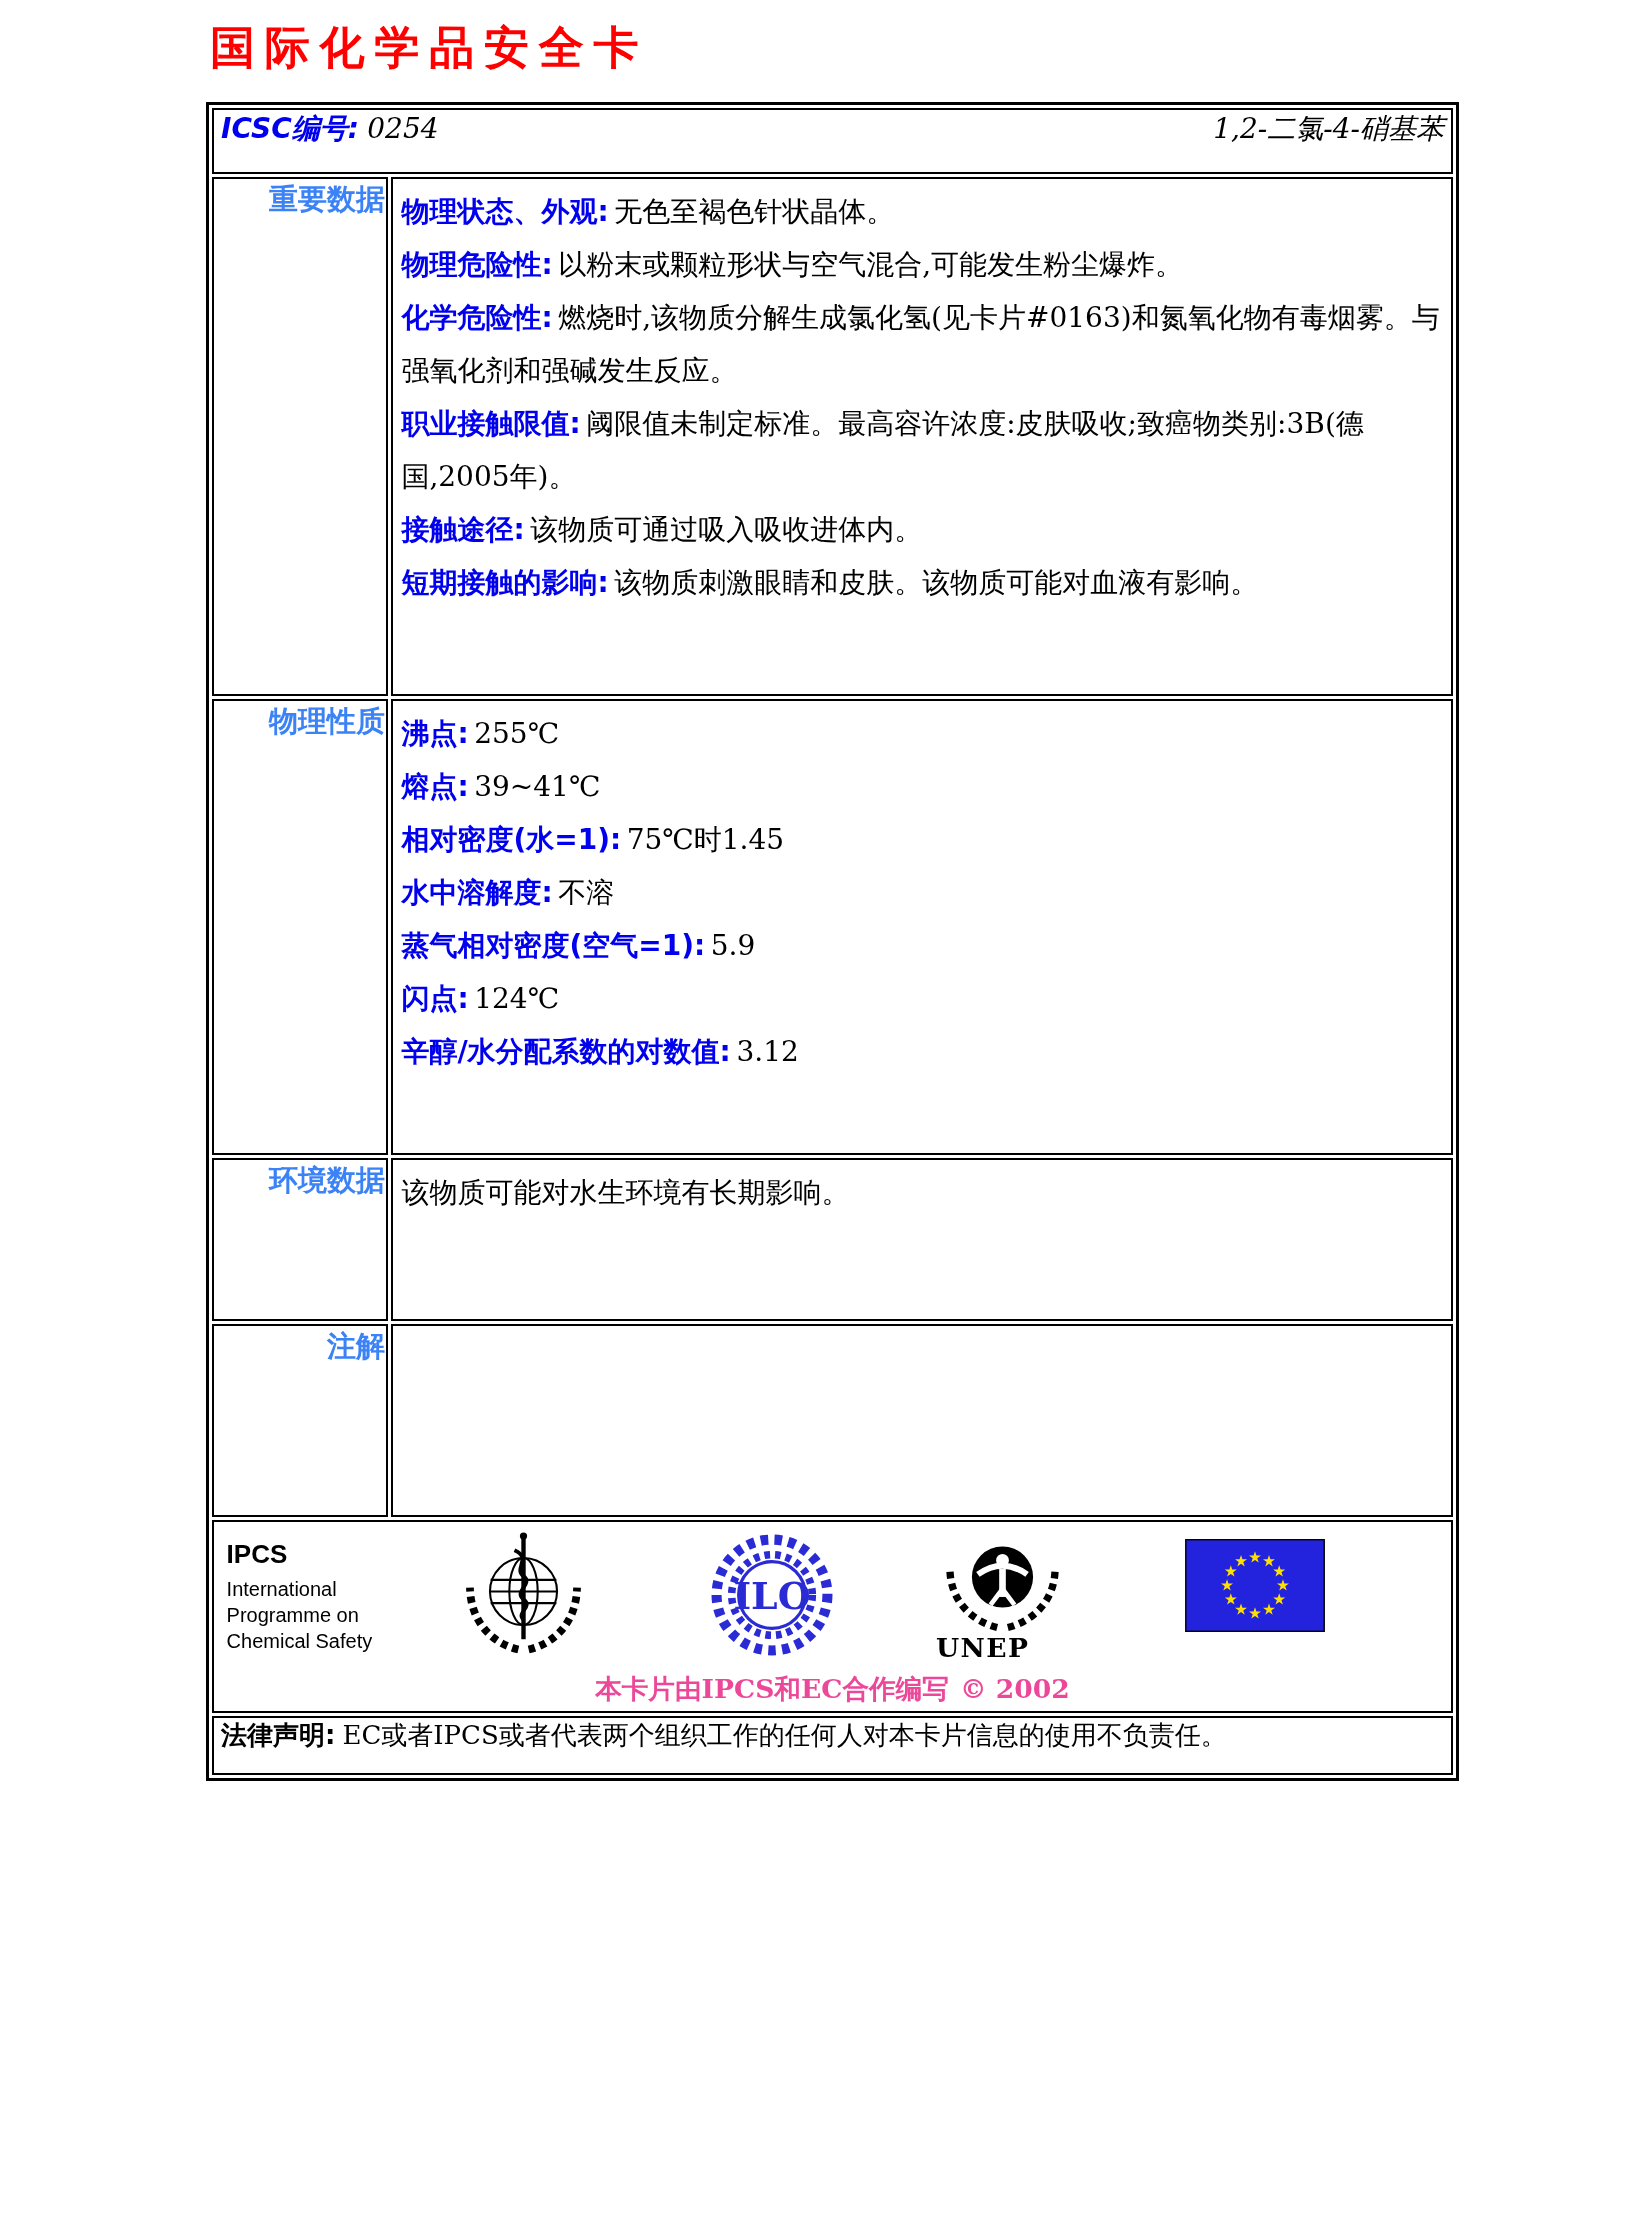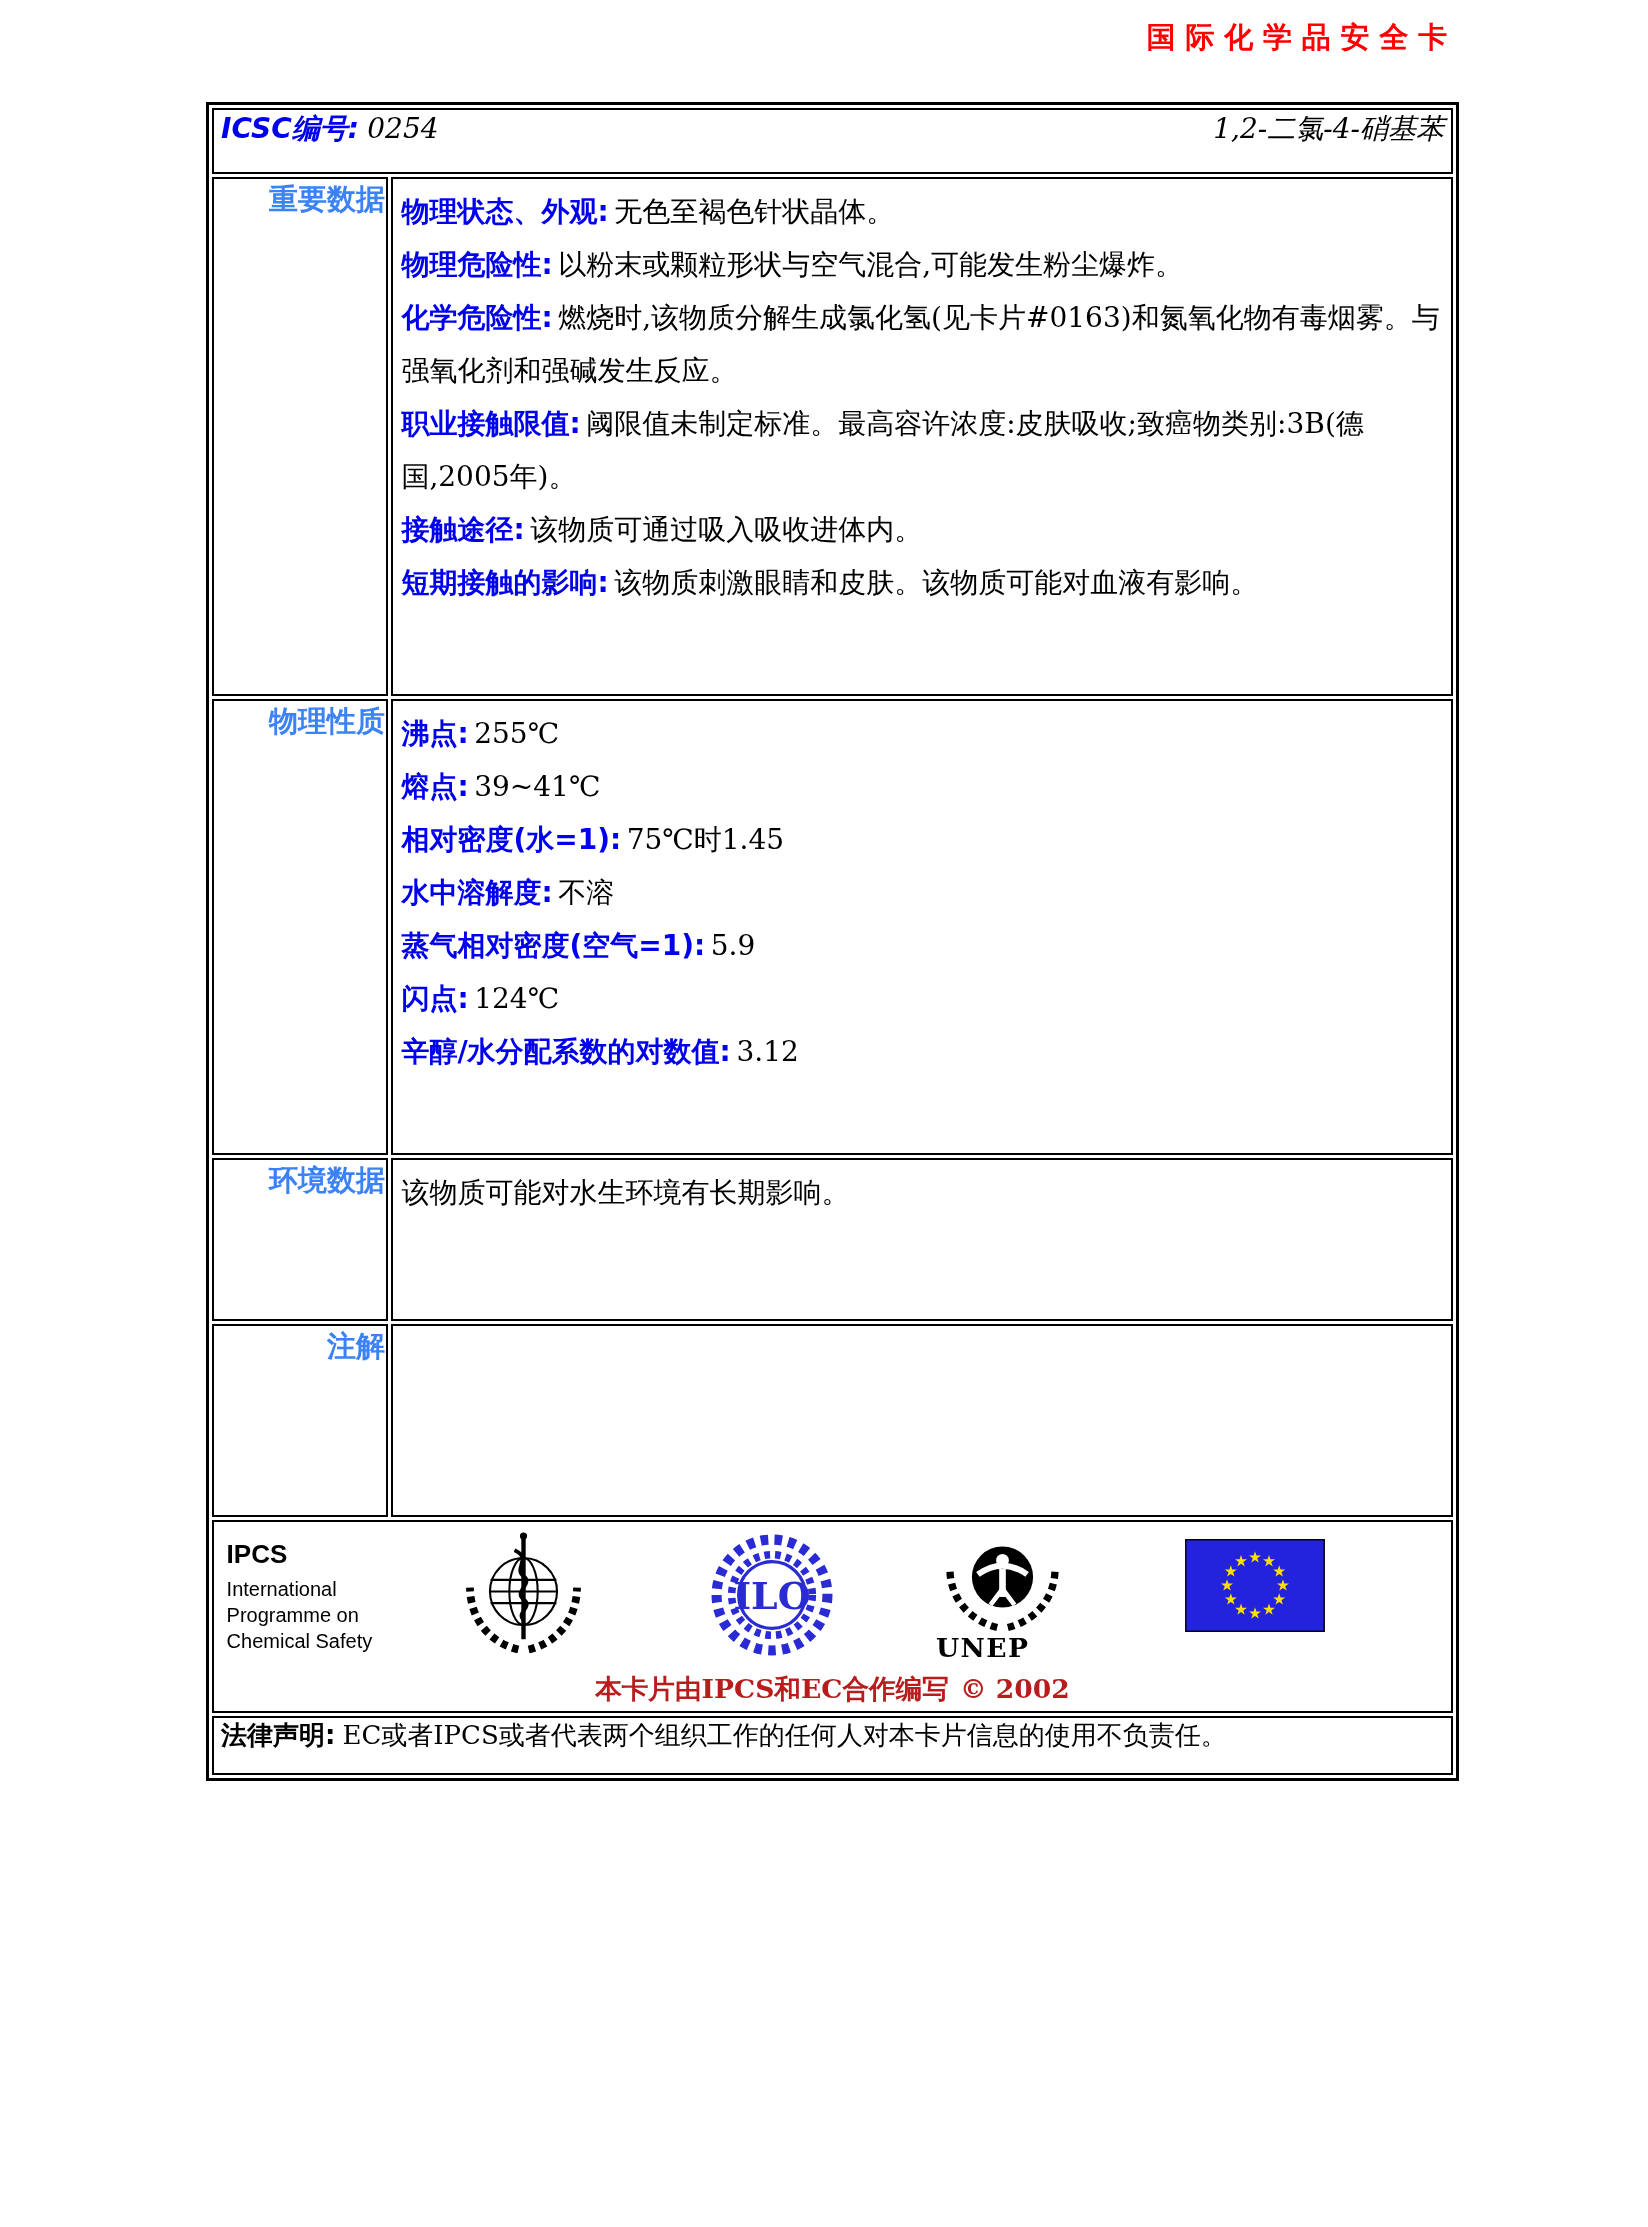--- a/index.html
+++ b/index.html
@@ -1,22 +1,22 @@
 <!DOCTYPE html>
 <html style="font-size:11.2px"><head>
 <meta charset="utf-8">
 <style>
   html,body { margin:0; padding:0; background:#ffffff; }
   .page {
     position:relative; width:1648px; height:2227px; background:#ffffff;
     font-family:"DejaVu Serif", serif; color:#000;
   }
   .doc-title {
-    position:absolute; top:18px; left:204px; width:1253px;
-    text-align:right; font-size:29px; font-weight:bold; color:#ff0000;
+    position:absolute; top:18px; left:210px; width:1253px;
+    text-align:left; font-size:45px; font-weight:bold; color:#ff0000;
     letter-spacing:9.8px; font-family:"DejaVu Serif", serif;
   }
   table.card {
     position:absolute; top:102px; left:206px; width:1253px;
     border-collapse:separate; border-spacing:3.5px;
     border:3.5px solid #000; table-layout:fixed; background:#fff;
   }
   table.card td { border:2.1px solid #000; background:#fff; vertical-align:top; overflow:hidden; }
   col.c-label { width:176px; }
 
@@ -51,21 +51,21 @@
   .ipcs-block { position:absolute; left:12.6px; top:17.5px; font-family:"Liberation Sans", sans-serif; }
   .ipcs-acronym { font-size:26px; font-weight:bold; margin-bottom:5.6px; }
   .ipcs-line { font-size:20px; line-height:26px; }
   .who-logo  { position:absolute; left:245px; top:5.6px; }
   .ilo-logo  { position:absolute; left:495px; top:10.5px; }
   .unep-block{ position:absolute; left:722px; top:7px; width:133px; text-align:left; }
   .unep-text { font-family:"DejaVu Serif", serif; font-weight:bold; font-size:26.6px; color:#000; margin-top:-4.2px; letter-spacing:1.4px; }
   .eu-flag   { position:absolute; left:971px; top:17.5px; }
   .copyright-line {
     position:absolute; bottom:4.2px; left:0; width:100%; text-align:center;
-    font-size:26.6px; font-weight:bold; color:#b91c1c; font-family:"DejaVu Serif", serif;
+    font-size:26.6px; font-weight:bold; color:#ec4899; font-family:"DejaVu Serif", serif;
   }
   .copyright-year { font-weight:bold; margin-left:11.2px; }
 
   td.legal-cell { height:55px; vertical-align:middle; padding:0 7px; font-size:26px; }
   .legal-label { font-family:"DejaVu Sans", sans-serif; font-weight:bold; color:#000; margin-right:7px; }
 </style>
 </head>
 <body>
 
 <div class="page">

